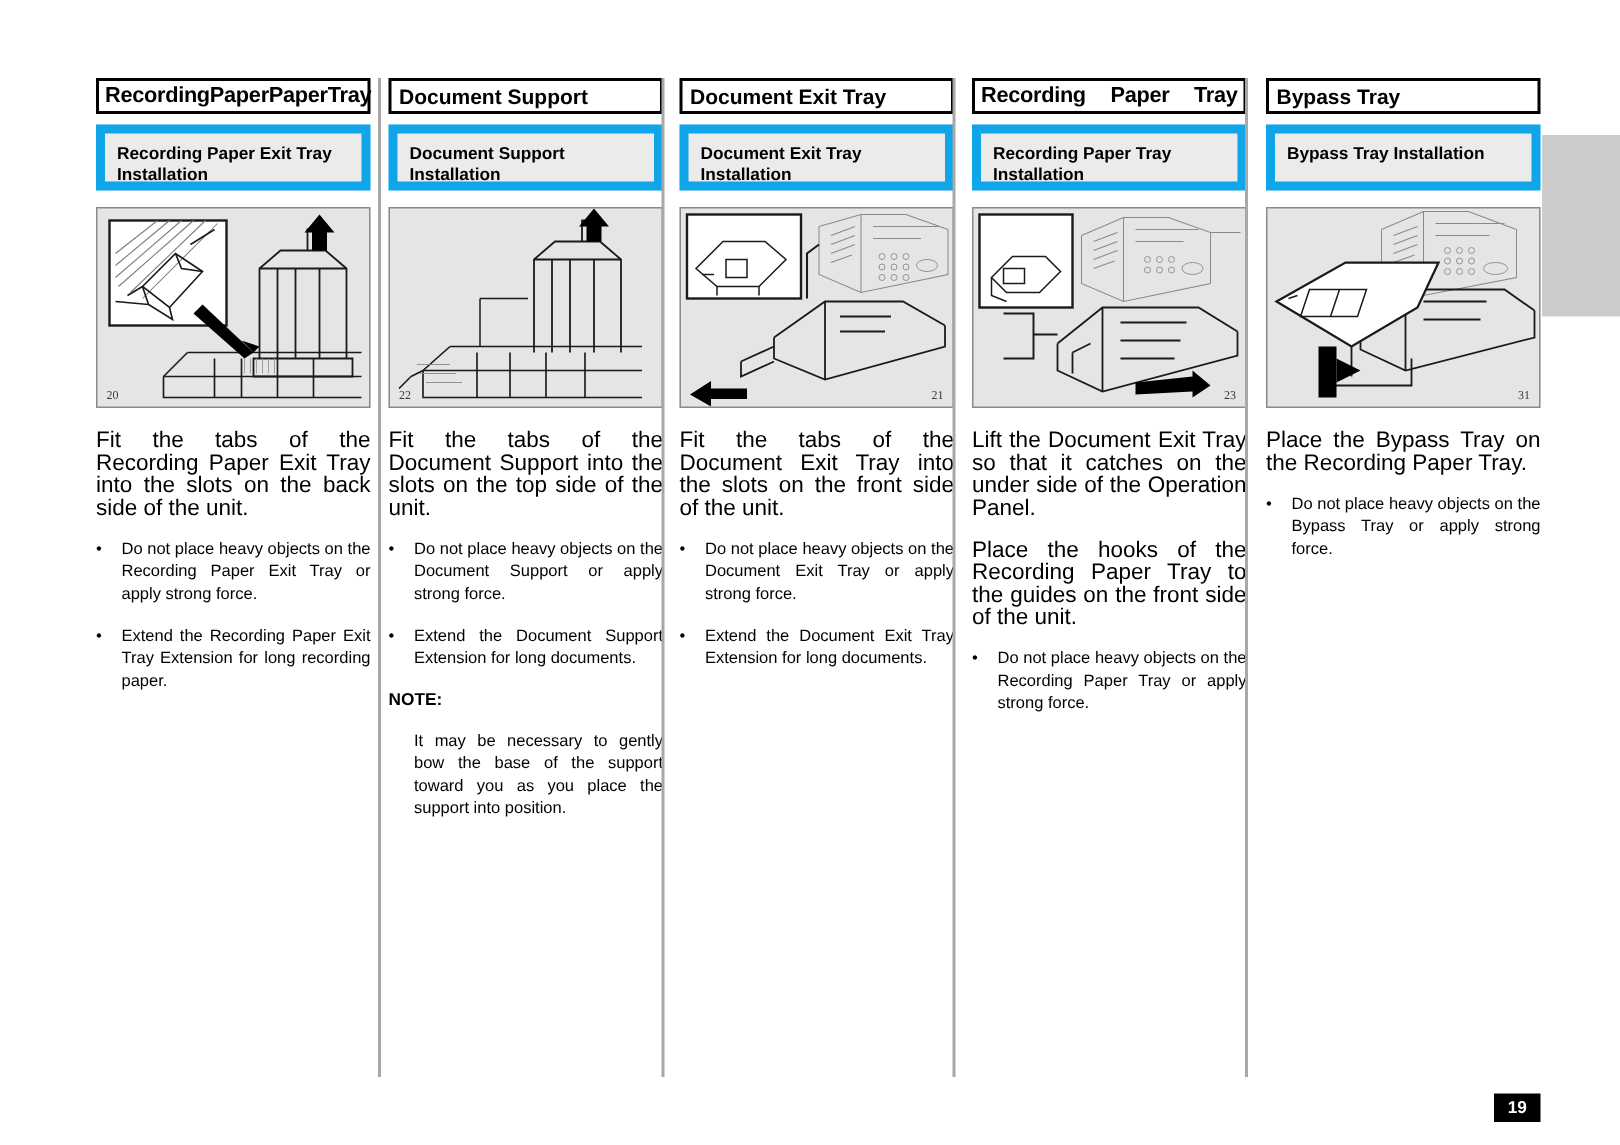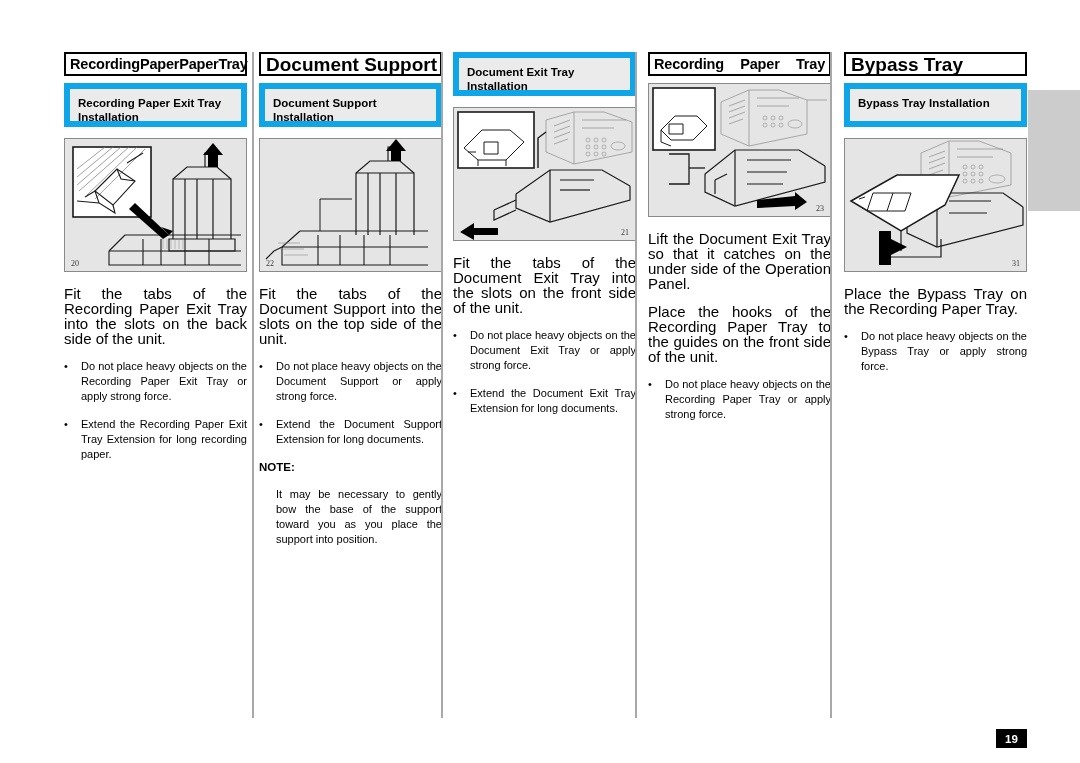--- a/index.html
+++ b/index.html
@@ -23,21 +23,21 @@
   .vsep{position:absolute;top:0;width:2px;height:666px;background:#a8a8a8;}
 
   
   .titlebox{
     border:2px solid #000;background:#fff;
     height:24px;box-sizing:border-box;
     display:flex;align-items:center;padding:0 5px;
     margin-bottom:7px;
   }
   .titlebox .t{
-    font-weight:bold;font-size:19px;color:#000;
+    font-weight:bold;font-size:14px;color:#000;
     line-height:1;white-space:nowrap;
   }
   .titlebox.stretch{padding:0 4px;}
   .titlebox.stretch .t{
     width:100%;display:flex;justify-content:space-between;
     font-size:14.5px;letter-spacing:-0.2px;
   }
   .titlebox.stretch .t span{display:inline-block;}
 
   
@@ -242,20 +242,23 @@
             <div class="noteh">NOTE:</div>
             <div class="notebody">It may be necessary to gently bow the base of the support toward you as you place the support into position.</div>
           </div>
         </div>
       </div>
       <div class="vsep" style="left:190px;"></div>
     </div>
 
     <div class="col">
       <div class="colbody" style="margin-left:9px;">
+        <div class="titlebox">
+          <div class="t">Document Exit Tray</div>
+        </div>
         <div class="subbox">
           <div class="s">Document Exit Tray Installation</div>
         </div>
         <div class="figbox">
           <svg width="183" height="134" viewBox="0 0 183 134">
             <g fill="none" stroke="#1a1a1a" stroke-width="1.6">
               <rect x="4" y="4" width="76" height="56" fill="#fff"></rect>
             </g>
             <g fill="none" stroke="#1a1a1a" stroke-width="1">
               <path d="M10 40 L28 22 L56 22 L70 34 L52 52 L24 52 Z"></path>
@@ -321,20 +324,23 @@
     </div>
 
     <div class="col">
       <div class="colbody" style="margin-left:10px;">
         <div class="titlebox stretch">
           <div class="t">
               <span>Recording</span>
               <span>Paper</span>
               <span>Tray</span>
             </div>
+        </div>
+        <div class="subbox">
+          <div class="s">Recording Paper Tray Installation</div>
         </div>
         <div class="figbox">
           <svg width="183" height="134" viewBox="0 0 183 134">
             <g fill="none" stroke="#1a1a1a" stroke-width="1.6">
               <rect x="4" y="4" width="62" height="62" fill="#fff"></rect>
             </g>
             <g fill="none" stroke="#1a1a1a" stroke-width="1">
               <path d="M12 46 L26 32 L48 32 L58 42 L44 56 L22 56 Z"></path>
               <path d="M20 40 L34 40 L34 50 L20 50 Z"></path>
               <path d="M12 46 L12 58 L22 62"></path>

